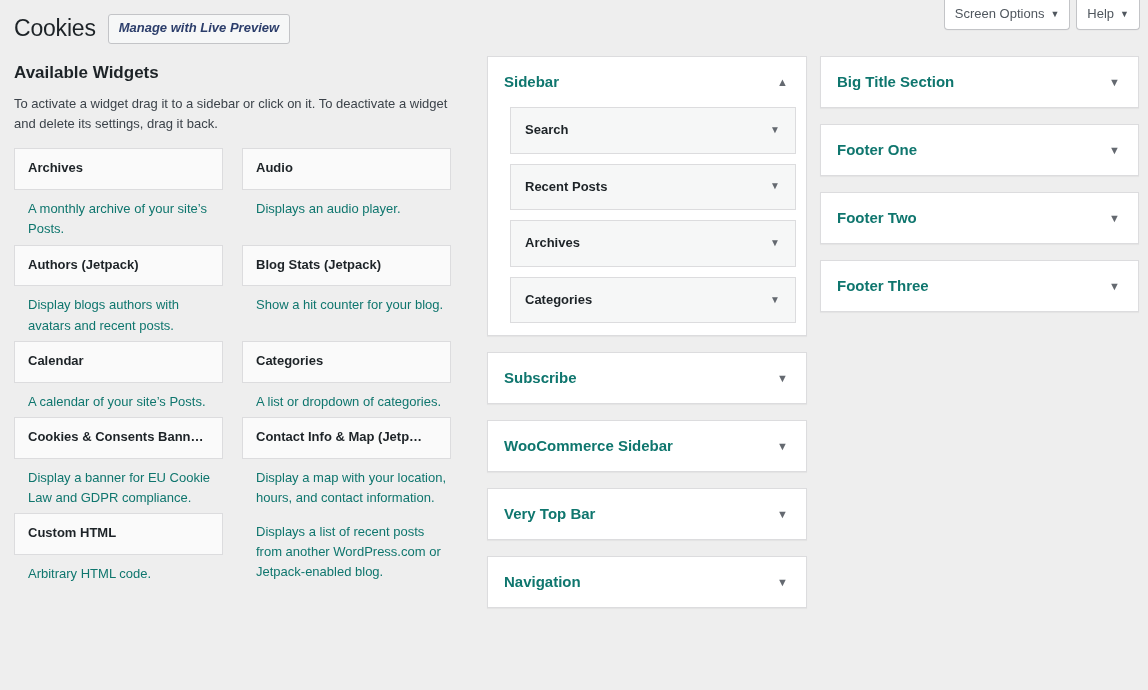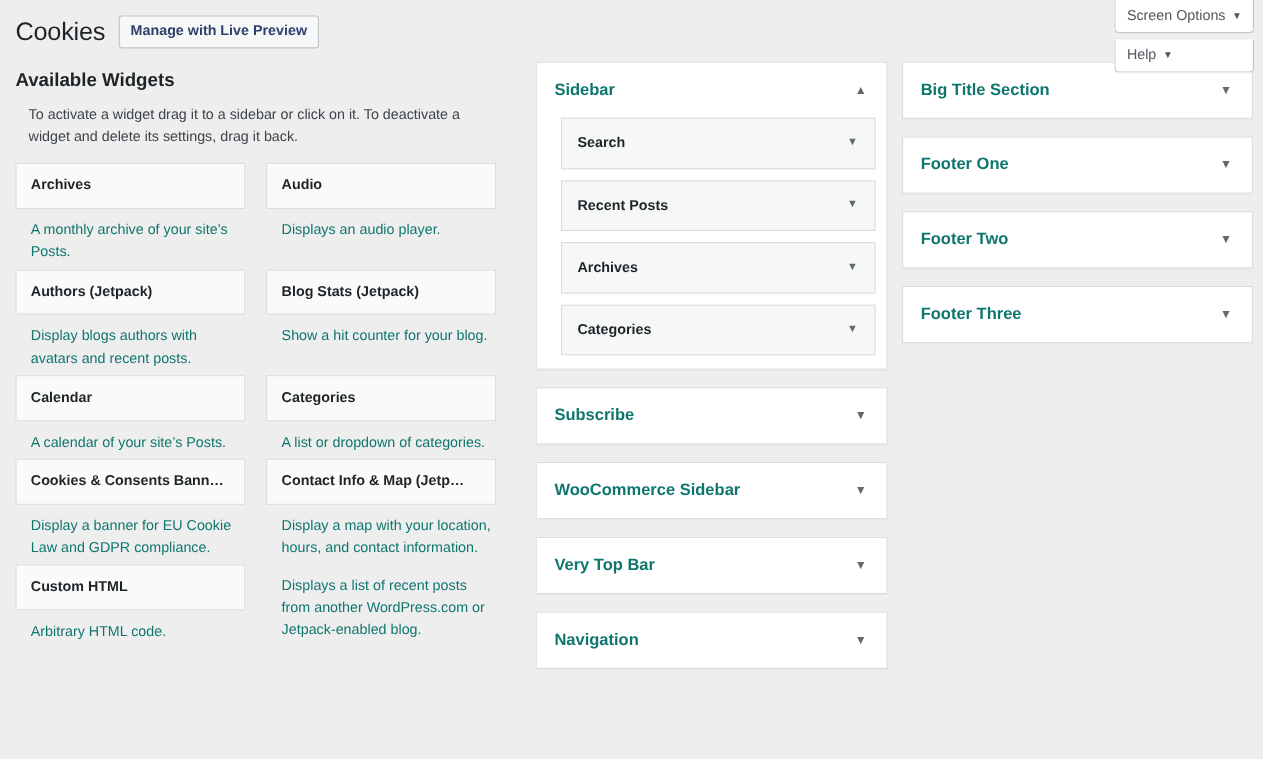--- a/index.html
+++ b/index.html
@@ -12,21 +12,20 @@
     overflow: hidden;
   }
 
   
   #screen-meta-links {
     position: absolute;
     top: 0; right: 8px;
     display: flex;
     gap: 6px;
     z-index: 5;
-    flex-direction: column;
   }
   .screen-meta-toggle {
     background: #fff;
     border: 1px solid #c3c4c7;
     border-top: none;
     border-radius: 0 0 4px 4px;
     padding: 5px 10px 6px;
     font-size: 13px;
     line-height: 1.4;
     color: #50575e;
@@ -58,40 +57,41 @@
     border: 1px solid #c3c4c7;
     border-radius: 3px;
     color: #2c3e6b;
     font-size: 13px;
     font-weight: bold;
     line-height: 1.6;
     padding: 3px 10px 4px;
     cursor: pointer;
     text-decoration: none;
     white-space: nowrap;
+    font-style: italic;
   }
 
   
   #available-widgets {
     position: absolute;
     top: 62px; left: 14px;
     width: 437px;
   }
   #available-widgets-heading {
     font-size: 17px;
     font-weight: bold;
     margin: 0 0 10px 0;
     color: #1d2327;
     line-height: 1.3;
   }
   #available-widgets-description {
     font-size: 13px;
     line-height: 1.55;
     color: #3c434a;
-    margin: 0 0 14px 12px;
+    margin: 0 0 14px 0;
   }
   #widget-grid {
     display: grid;
     grid-template-columns: 209px 209px;
     column-gap: 19px;
     row-gap: 0;
     align-items: start;
   }
   .widget-cell { margin-bottom: 5px; }
   .widget-card {

